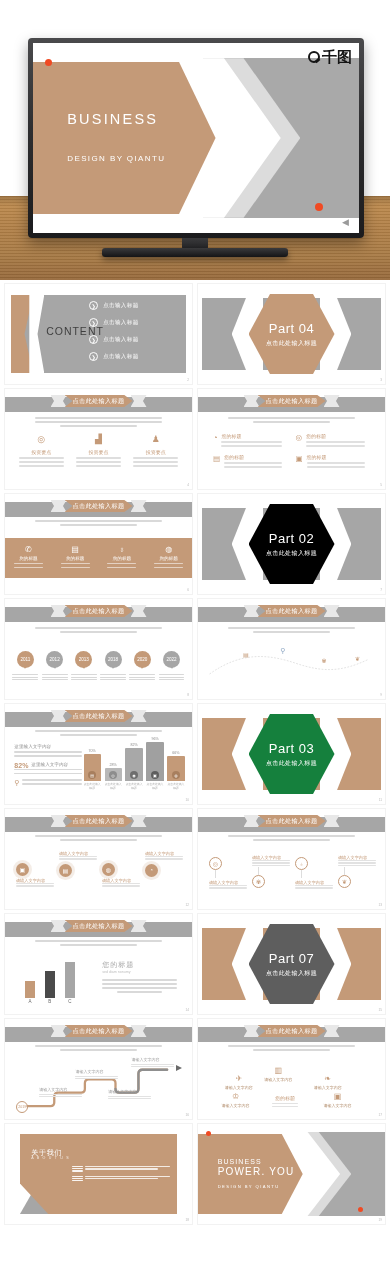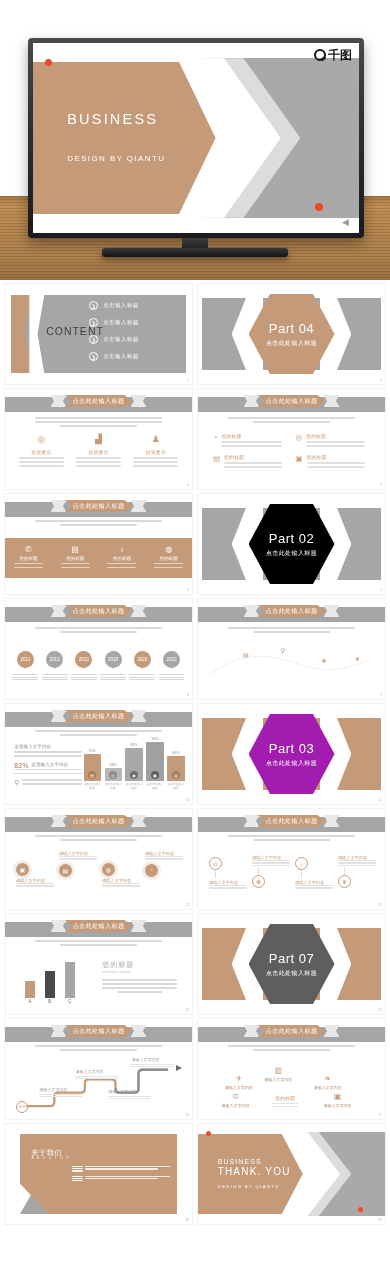--- a/index.html
+++ b/index.html
@@ -105,21 +105,21 @@
     color:#151515; font-weight:bold;
   }
   .logo-q {
     width:12px;height:12px;border-radius:50%;
     border:2.5px solid #151515; position:relative;
   }
   .logo-q::after{
     content:""; position:absolute; right:-2px; bottom:-1px;
     width:5px;height:3px;background:#151515; transform:rotate(-40deg);
   }
-  .logo-cn { font-size:12px; letter-spacing:0px; line-height:1; }
+  .logo-cn { font-size:15px; letter-spacing:0px; line-height:1; }
 
   .tt-business { position:absolute; left:10.5%; top:36%; color:#fff; font-size:14.5px; letter-spacing:2.2px; }
   .tt-power    { position:absolute; left:10.5%; top:43.5%; color:#fff; font-size:21px; letter-spacing:1.2px; }
   .tt-design   { position:absolute; left:10.5%; top:58.5%; color:#fff; font-size:8px; letter-spacing:1.4px; }
   .spk { position:absolute; right:10px; bottom:6px; color:#9a9a9a; font-size:9px; }
 
   
   .grid {
     position:absolute; left:0; top:283px;
     width:390px;
@@ -723,21 +723,21 @@
       </div>
     </div>
     <span class="pgno">10</span>
   </div>
 
   <div class="thumb">
     <div class="hex-bg-l" style="background:#c49a78"></div>
     <div class="hex-bg-r" style="background:#c49a78"></div>
     <div class="hex-chev-l"></div>
     <div class="hex-chev-r"></div>
-    <div class="hexagon" style="background:#a21caf">
+    <div class="hexagon" style="background:#15803d">
       <span class="hex-n">Part 03</span>
       <span class="hex-sub">点击此处输入标题</span>
     </div>
     <span class="pgno">11</span>
   </div>
 
   <div class="thumb">
     <div class="band"></div>
     <div class="ribbon-wing-l"></div>
     <div class="ribbon-wing-r"></div>
@@ -1007,18 +1007,18 @@
   </div>
 
   <div class="thumb">
     <div class="slide-gray-chev"></div>
     <div class="slide-lt-chev"></div>
     <div class="slide-white-chev"></div>
     <div class="slide-title-arrow"></div>
     <div class="dot-red" style="left:8px;top:7px;width:5px;height:5px;"></div>
     <div class="dot-red" style="right:22px;bottom:12px;width:5px;height:5px;"></div>
     <div class="tt-business" style="font-size:7px;letter-spacing:1.1px;top:34%">BUSINESS</div>
-    <div class="tt-power" style="font-size:10px;top:42%">THANK. YOU</div>
+    <div class="tt-power" style="font-size:10px;top:42%">POWER. YOU</div>
     <div class="tt-design" style="font-size:4.2px;top:60%">DESIGN BY QIANTU</div>
     <span class="pgno">19</span>
   </div>
 
 </div>
 
 </body></html>

